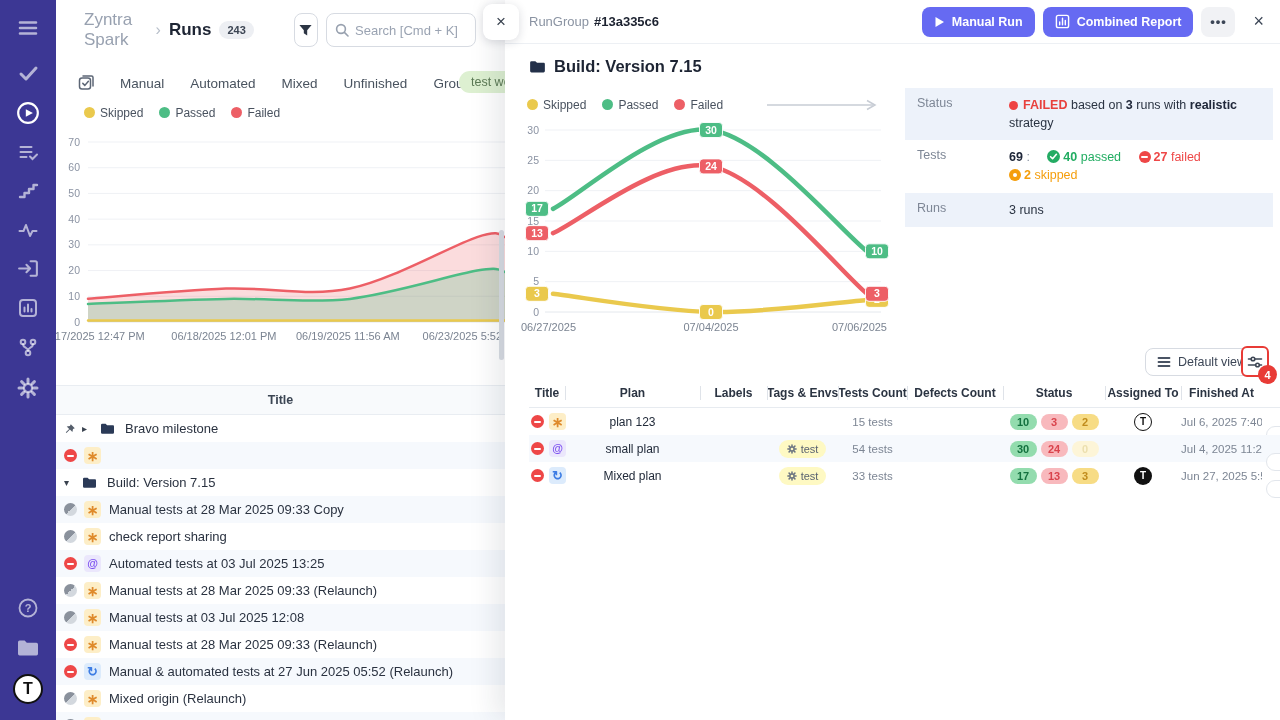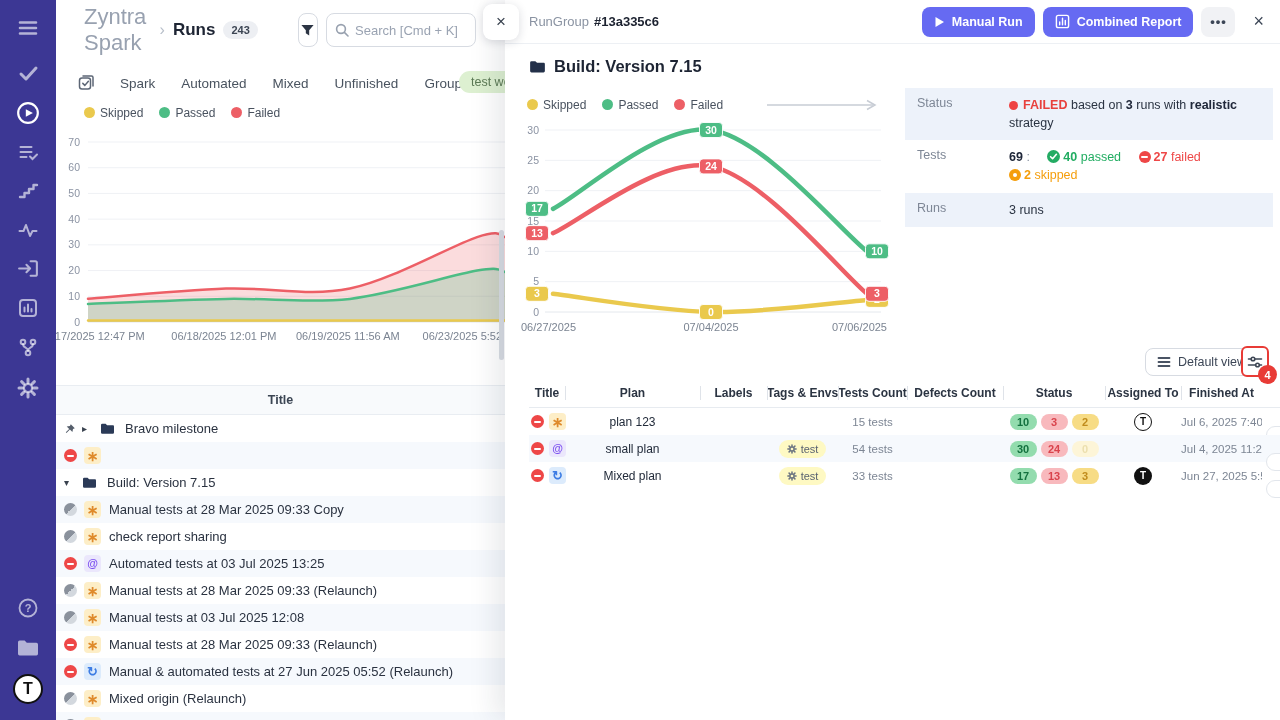--- a/index.html
+++ b/index.html
@@ -9,21 +9,21 @@
   
   #sidebar{position:absolute;left:0;top:0;width:56px;height:720px;background:#3c3794;z-index:3;}
   .sb-ic{position:absolute;left:50%;transform:translateX(-50%);color:rgba(255,255,255,.62);cursor:pointer;}
   .sb-ic.active{color:#fff;}
   .sb-avatar{position:absolute;left:13px;width:30px;height:30px;border-radius:50%;background:#fff;
     color:#111;font-weight:bold;font-size:16px;display:flex;align-items:center;justify-content:center;
     border:2px solid #111;}
   
   #left-panel{position:absolute;left:56px;top:0;width:449px;height:720px;background:#fff;overflow:hidden;}
   .lp-head{position:absolute;left:0;top:0;width:449px;height:60px;display:flex;align-items:center;padding-left:28px;}
-  .crumb-proj{color:#98a1b0;font-size:22px;}
+  .crumb-proj{color:#98a1b0;font-size:17px;}
   .crumb-sep{color:#b8bfca;font-size:16px;margin:0 8px;}
   .crumb-page{color:#1e2534;font-size:17px;font-weight:bold;}
   .count-pill{background:#edeff3;color:#3d4654;font-size:11px;font-weight:bold;border-radius:9px;
     padding:3px 8px;margin-left:8px;}
   .filter-btn{margin-left:40px;width:36px;height:34px;border:1px solid #d7dbe2;border-radius:8px;
     display:flex;align-items:center;justify-content:center;background:#fff;cursor:pointer;}
   .search-box{margin-left:8px;width:150px;height:34px;border:1px solid #d7dbe2;border-radius:8px;
     display:flex;align-items:center;padding:0 8px;background:#fff;}
   .search-box input{border:none;outline:none;font-size:13px;color:#39424f;width:112px;margin-left:6px;
     font-family:"Liberation Sans",sans-serif;background:transparent;}
@@ -255,21 +255,21 @@
   </div>
 
   <div class="tabs-row">
     <span>
       <svg width="16" height="16" viewBox="0 0 16 16" stroke="#5c6675" stroke-width="1.5" fill="none" stroke-linecap="round">
           <rect x="1.5" y="3" width="11" height="11" rx="2.5"></rect>
           <path d="M4.8 8.4l2 2 3.6-4.2"></path>
           <path d="M5 1h8.5a1.5 1.5 0 0 1 1.5 1.5V11"></path>
         </svg>
     </span>
-    <span class="tab">Spark</span>
+    <span class="tab">Manual</span>
       <span class="tab">Automated</span>
       <span class="tab">Mixed</span>
       <span class="tab">Unfinished</span>
       <span class="tab">Groups</span>
     <span class="tag-pill">test work</span>
   </div>
 
   <div class="legend" id="legend-left">
     <span class="lg-item"><i class="lg-dot" style="background: rgb(234, 201, 77);"></i><em>Skipped</em></span>
       <span class="lg-item"><i class="lg-dot" style="background: rgb(77, 189, 133);"></i><em>Passed</em></span>

